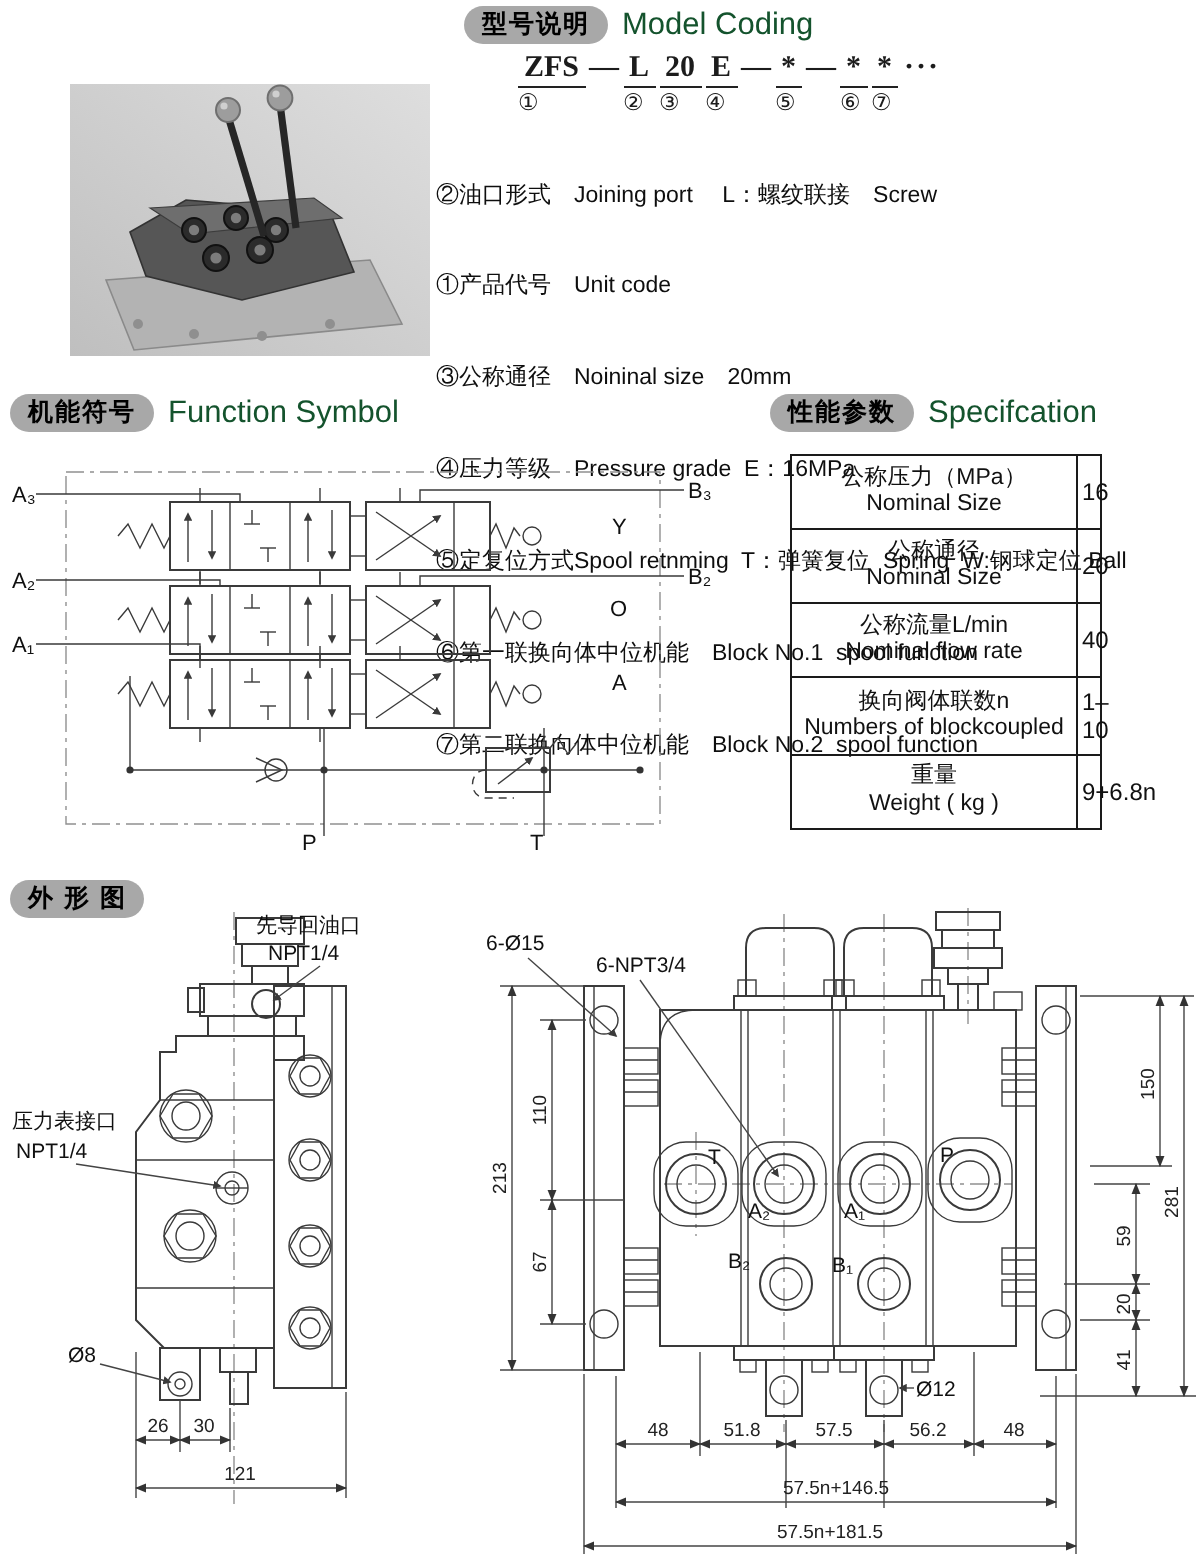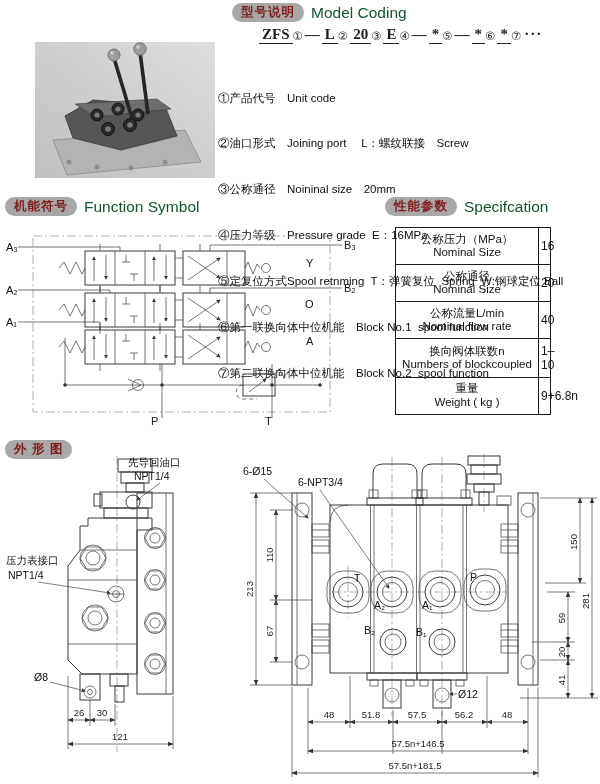--- a/index.html
+++ b/index.html
@@ -1,27 +1,27 @@
 <!DOCTYPE html>
 <html><head>
 <meta charset="utf-8">
 <style>
   html,body{margin:0;padding:0;}
   body{width:600px;height:784px;position:relative;background:#fff;overflow:hidden;
        font-family:"Liberation Sans",sans-serif;color:#111;}
   .abs{position:absolute;}
   
   .sec-hdr{display:flex;align-items:center;gap:7px;}
-  .badge{display:inline-block;background:#a8a8a8;color:#7f1d1d;font-weight:bold;
+  .badge{display:inline-block;background:#a8a8a8;color:#000000;font-weight:bold;
          font-size:12.5px;line-height:15px;padding:2px 9px;border-radius:10px;letter-spacing:1px;}
   .sec-title{font-size:15.5px;font-weight:500;color:#14532d;}
   
   .code{display:flex;align-items:flex-start;font-family:"Liberation Serif",serif;
         font-weight:bold;font-size:15px;color:#1c1c1c;}
-  .cu{display:flex;flex-direction:row;align-items:center;margin:0 1px;}
+  .cu{display:flex;flex-direction:column;align-items:flex-start;margin:0 1px;}
   .ct{border-bottom:1.3px solid #222;padding:0 3px;line-height:17px;}
   .cnum{font-size:11.5px;font-weight:normal;line-height:14px;margin-top:1px;}
   .csep{line-height:17px;margin:0 1px;}
   .ctrail{line-height:17px;margin-left:2px;letter-spacing:1px;}
   
   .items{font-size:11.5px;line-height:15.3px;color:#0e0e0e;white-space:pre;}
   
   table.spec{border-collapse:collapse;width:156px;height:188px;table-layout:fixed;
              border:1.5px solid #1a1a1a;}
   table.spec td{border:1px solid #1a1a1a;text-align:center;vertical-align:middle;padding:1px 2px;}
@@ -121,22 +121,22 @@
     <span class="cnum">⑥</span>
   </span>
   <span class="cu">
     <span class="ct">*</span>
     <span class="cnum">⑦</span>
   </span>
   <span class="ctrail">···</span>
 </div>
 
 <div class="abs items" style="left:218px;top:60px;width:382px">
+  <div>②油口形式　Joining port　 L：螺纹联接　Screw</div>
   <div>①产品代号　Unit code</div>
-  <div>②油口形式　Joining port　 L：螺纹联接　Screw</div>
   <div>③公称通径　Noininal size　20mm</div>
   <div>④压力等级　Pressure grade  E：16MPa</div>
   <div>⑤定复位方式Spool retnming  T：弹簧复位  Spring  W:钢球定位 Ball</div>
   <div>⑥第一联换向体中位机能　Block No.1  spool function</div>
   <div>⑦第二联换向体中位机能　Block No.2  spool function</div>
 </div>
 
 <div class="abs sec-hdr" style="left:5px;top:197px">
   <span class="badge">机能符号</span>
   <span class="sec-title">Function Symbol</span>

